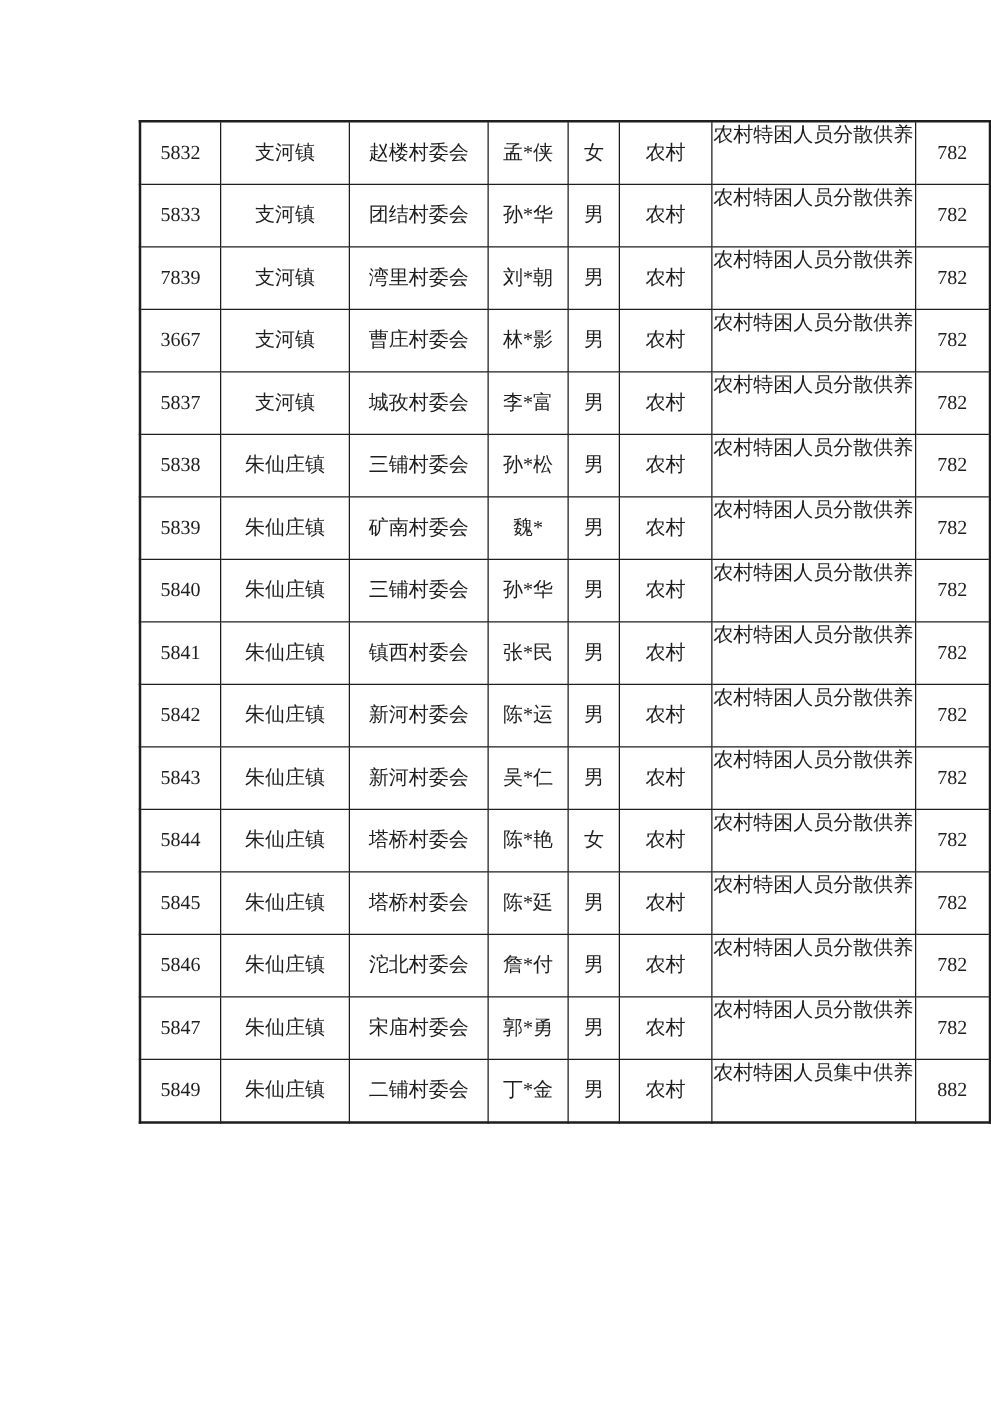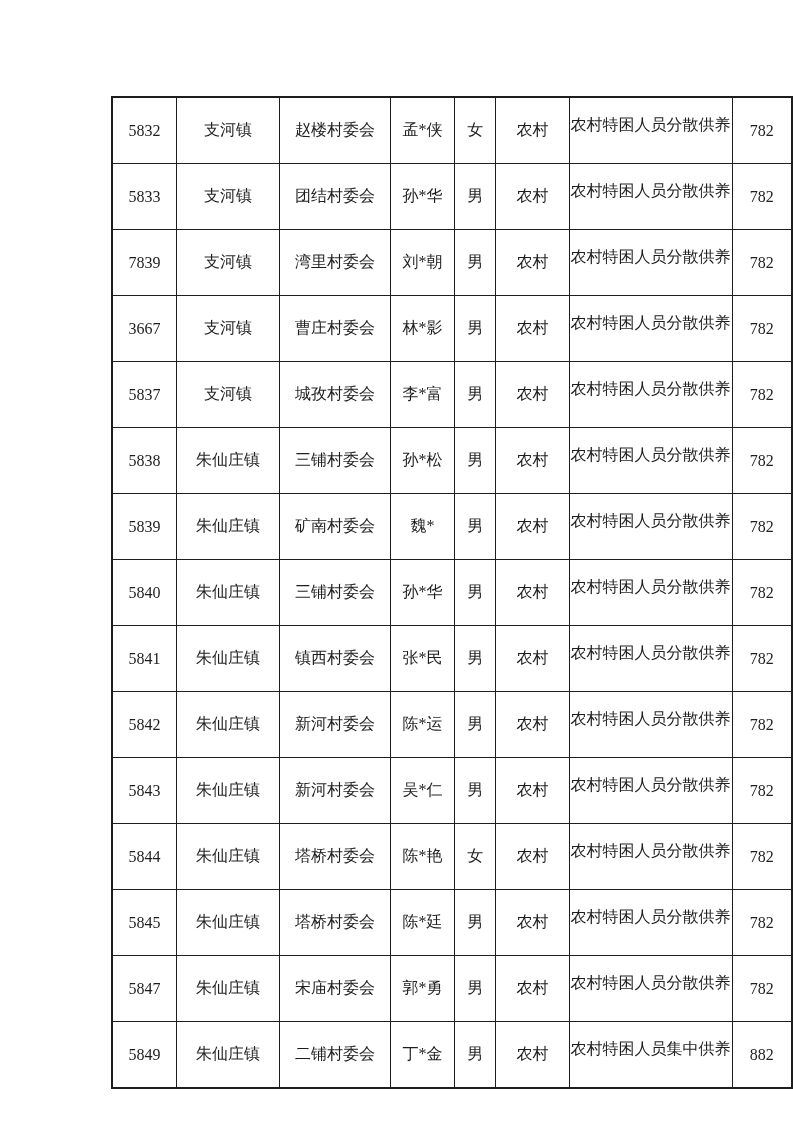--- a/index.html
+++ b/index.html
@@ -29,21 +29,21 @@
     font-size: 16px;
     padding: 0;
     overflow: hidden;
     white-space: nowrap;
   }
   td.cat { vertical-align: top; white-space: normal; }
   .cat-inner {
     height: 47px;
     overflow: hidden;
     line-height: 17px;
-    padding: 18px 1px 0 1px;
+    padding: 2px 1px 0 1px;
     word-break: break-all;
   }
 </style>
 </head>
 <body>
 
 <div class="page">
   <table class="roster">
     <colgroup>
       <col style="width:68px">
@@ -206,20 +206,32 @@
     <td>塔桥村委会</td>
     <td>陈*廷</td>
     <td>男</td>
     <td>农村</td>
     <td class="cat">
       <div class="cat-inner">农村特困人员分散供养</div>
     </td>
     <td>782</td>
   </tr>
         <tr>
+    <td>5846</td>
+    <td>朱仙庄镇</td>
+    <td>沱北村委会</td>
+    <td>詹*付</td>
+    <td>男</td>
+    <td>农村</td>
+    <td class="cat">
+      <div class="cat-inner">农村特困人员分散供养</div>
+    </td>
+    <td>782</td>
+  </tr>
+        <tr>
     <td>5847</td>
     <td>朱仙庄镇</td>
     <td>宋庙村委会</td>
     <td>郭*勇</td>
     <td>男</td>
     <td>农村</td>
     <td class="cat">
       <div class="cat-inner">农村特困人员分散供养</div>
     </td>
     <td>782</td>

